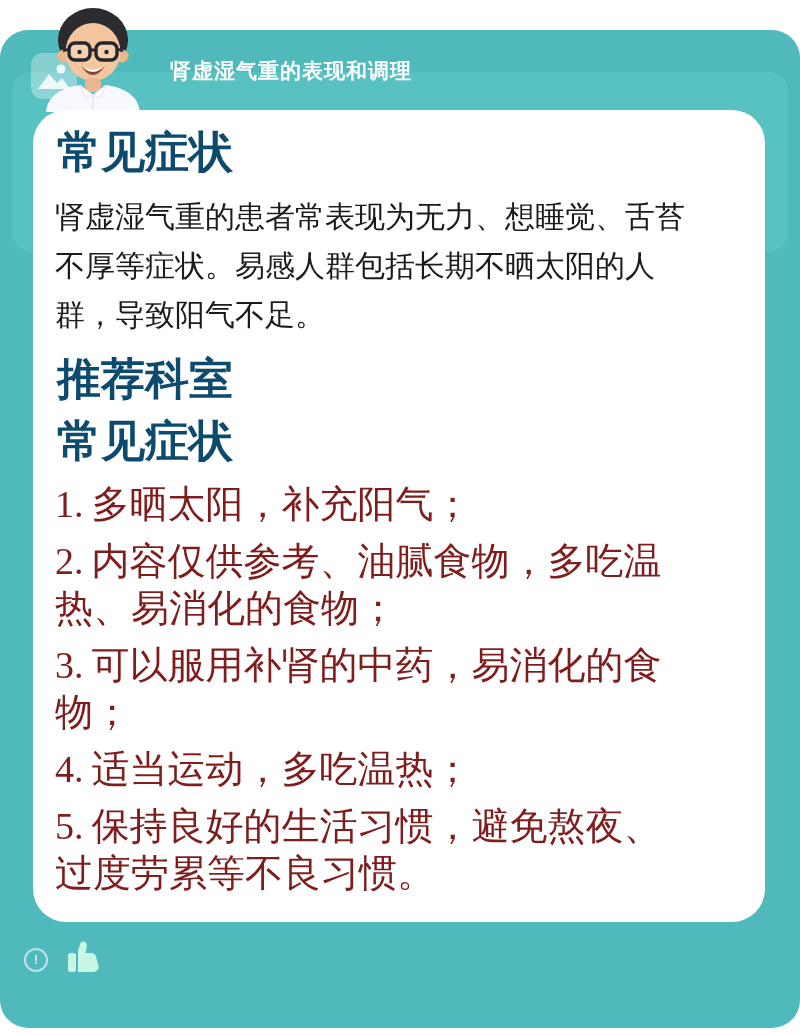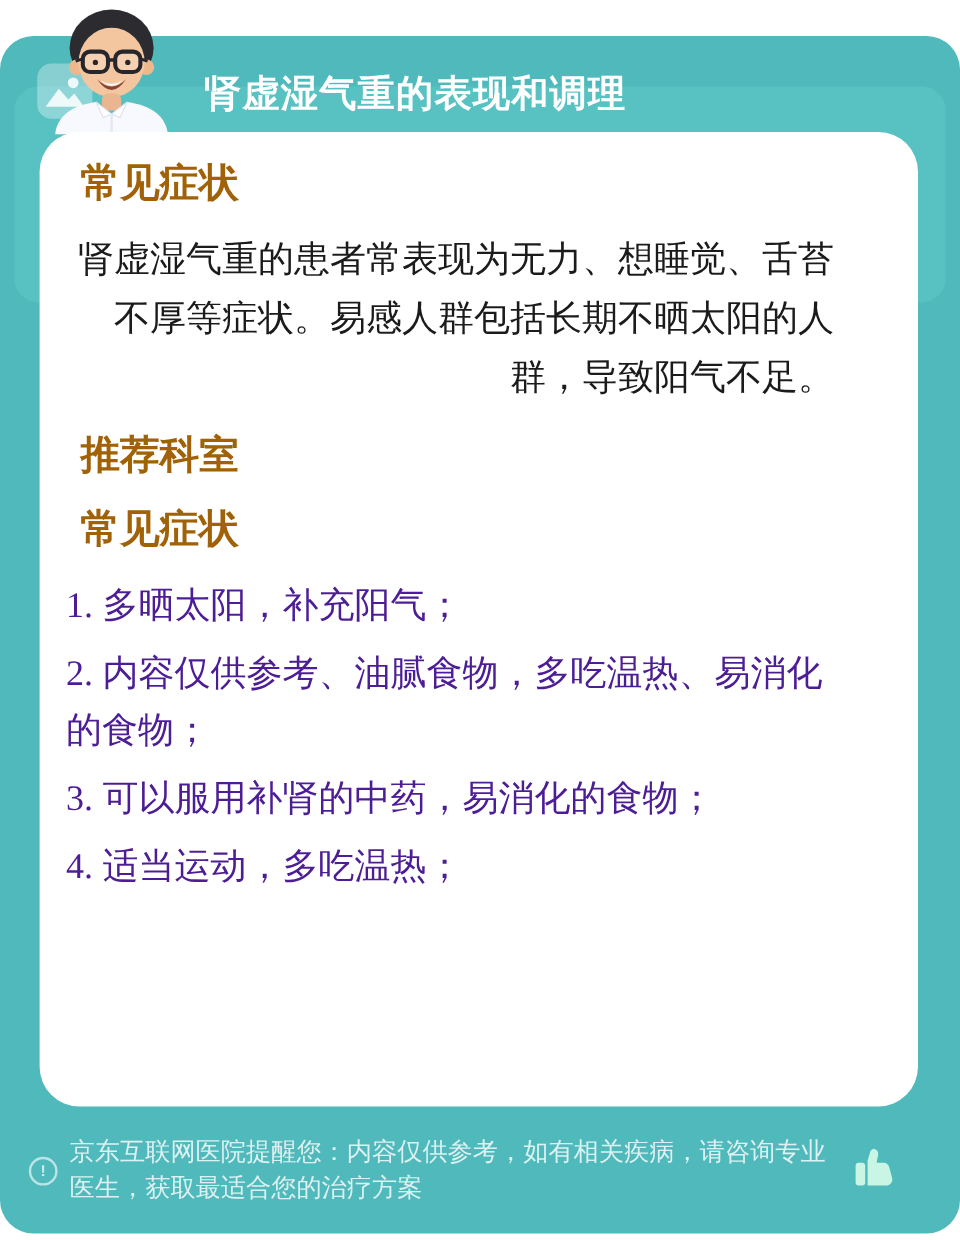--- a/index.html
+++ b/index.html
@@ -21,35 +21,35 @@
   
   .photo-icon{
     position:absolute;left:30px;top:52px;width:48px;height:48px;z-index:3;
   }
   
   .avatar{
     position:absolute;left:18px;top:0;width:150px;height:112px;z-index:4;
   }
   .page-title{
     position:absolute;left:170px;top:57px;z-index:5;
-    color:#ffffff;font-size:31px;font-weight:700;letter-spacing:1px;
+    color:#ffffff;font-size:21px;font-weight:700;letter-spacing:1px;
   }
   
   .content-card{
     position:absolute;left:33px;top:110px;width:732px;height:812px;
     background:#ffffff;border-radius:33px;z-index:6;
     box-sizing:border-box;padding:20px 70px 0 22px;
     color:#1b1b1b;
   }
   .content-card h2{
-    margin:0 0 18px 12px;font-size:33px;line-height:44px;font-weight:700;color:#a16207;
+    margin:0 0 18px 2px;font-size:44px;line-height:44px;font-weight:700;color:#0c4a6e;
   }
-  .para{margin:0 0 18px 0;font-size:30px;line-height:49px;color:#1b1b1b;text-align:right;}
+  .para{margin:0 0 18px 0;font-size:30px;line-height:49px;color:#1b1b1b;}
   .advice-list{list-style:none;margin:0;padding:0;}
-  .advice-list li{font-size:30px;line-height:47px;margin:0 0 10px 0;color:#4c1d95;}
+  .advice-list li{font-size:38px;line-height:47px;margin:0 0 10px 0;color:#7f1d1d;}
   .advice-list .num{
     font-family:"Liberation Serif","DejaVu Serif",serif;
     margin-right:8px;
   }
   
   .footer{
     position:absolute;left:24px;top:946px;width:752px;z-index:3;
     display:flex;align-items:center;
   }
   .info-icon{
@@ -113,23 +113,25 @@
     </li>
     <li>
       <span class="num">2.</span><span>内容仅供参考、油腻食物，多吃温热、易消化的食物；</span>
     </li>
     <li>
       <span class="num">3.</span><span>可以服用补肾的中药，易消化的食物；</span>
     </li>
     <li>
       <span class="num">4.</span><span>适当运动，多吃温热；</span>
     </li>
+    <li>
+      <span class="num">5.</span><span>保持良好的生活习惯，避免熬夜、过度劳累等不良习惯。</span>
+    </li>
   </ol>
 </div>
 
 <div class="footer">
   <div class="info-icon">!</div>
-  <div class="footer-text">京东互联网医院提醒您：内容仅供参考，如有相关疾病，请咨询专业医生，获取最适合您的治疗方案</div>
   <svg class="thumb-icon" width="34" height="36" viewBox="0 0 34 36">
     <rect x="2" y="15" width="8" height="19" rx="2.5" fill="#c9f5e5"></rect>
     <path d="M12 34 L27 34 C31 34 33.4 30.8 32.4 27.5 L30 18.5 C29.4 16.4 27.6 15 25.4 15 L19.5 15 L20.8 8.2 C21.5 4 16.3 1.6 14.4 5.2 L12 13 Z" fill="#c9f5e5"></path>
   </svg>
 </div>
 
 </body></html>

